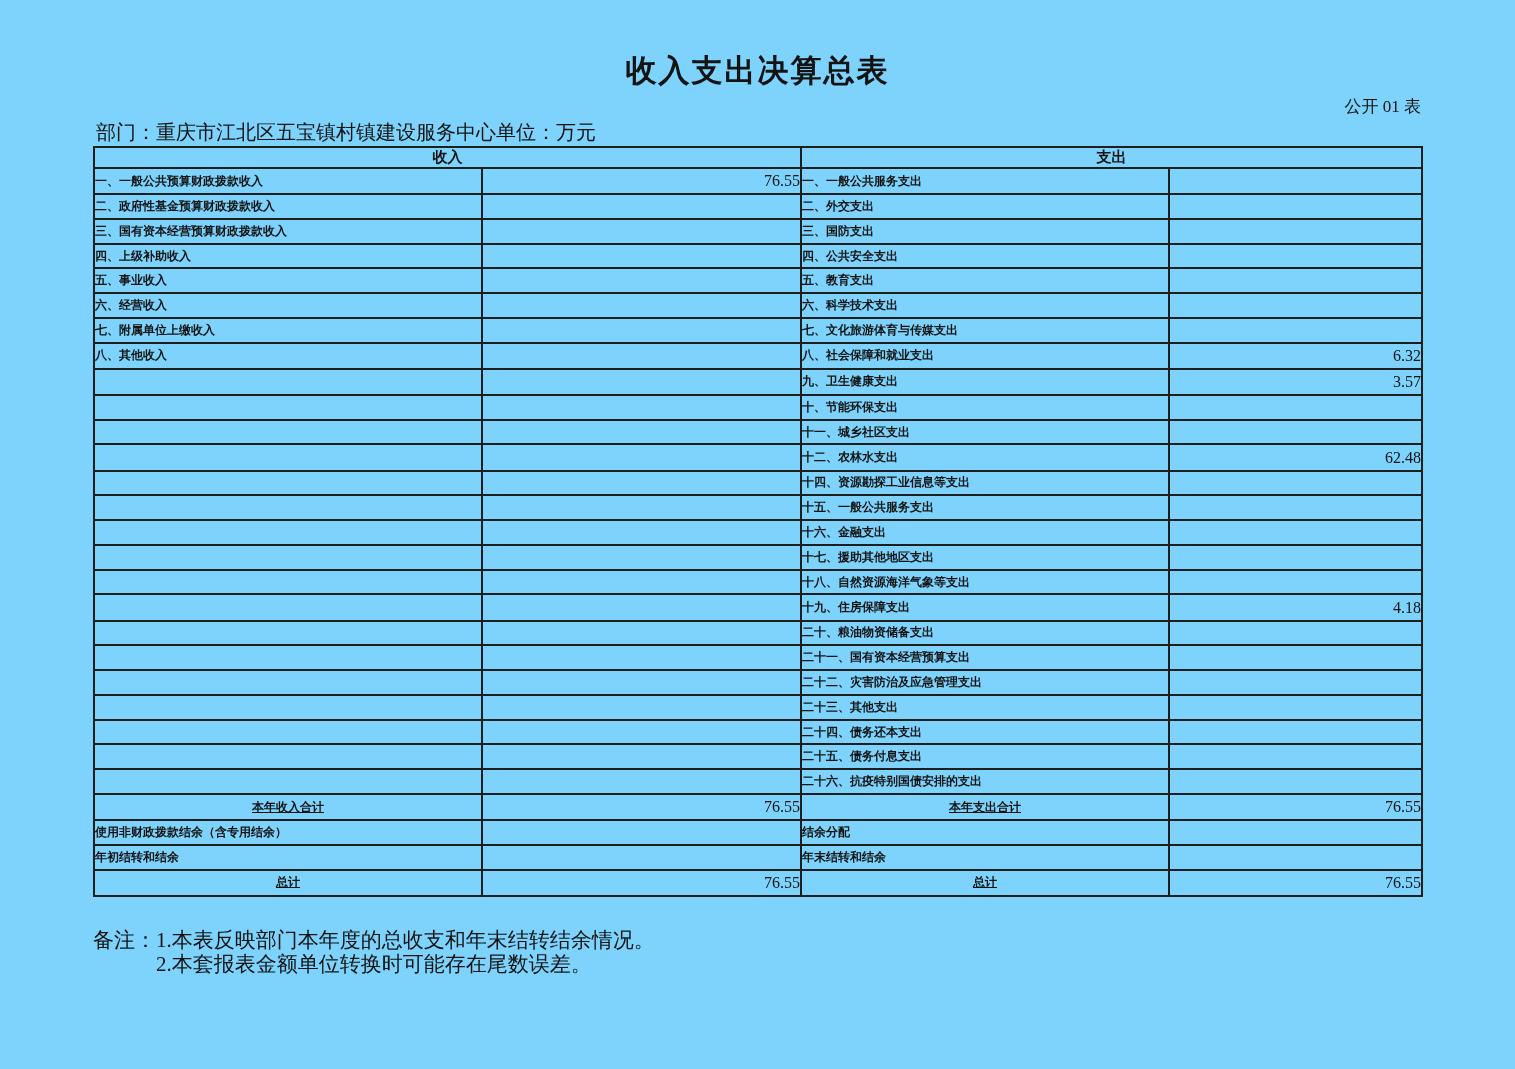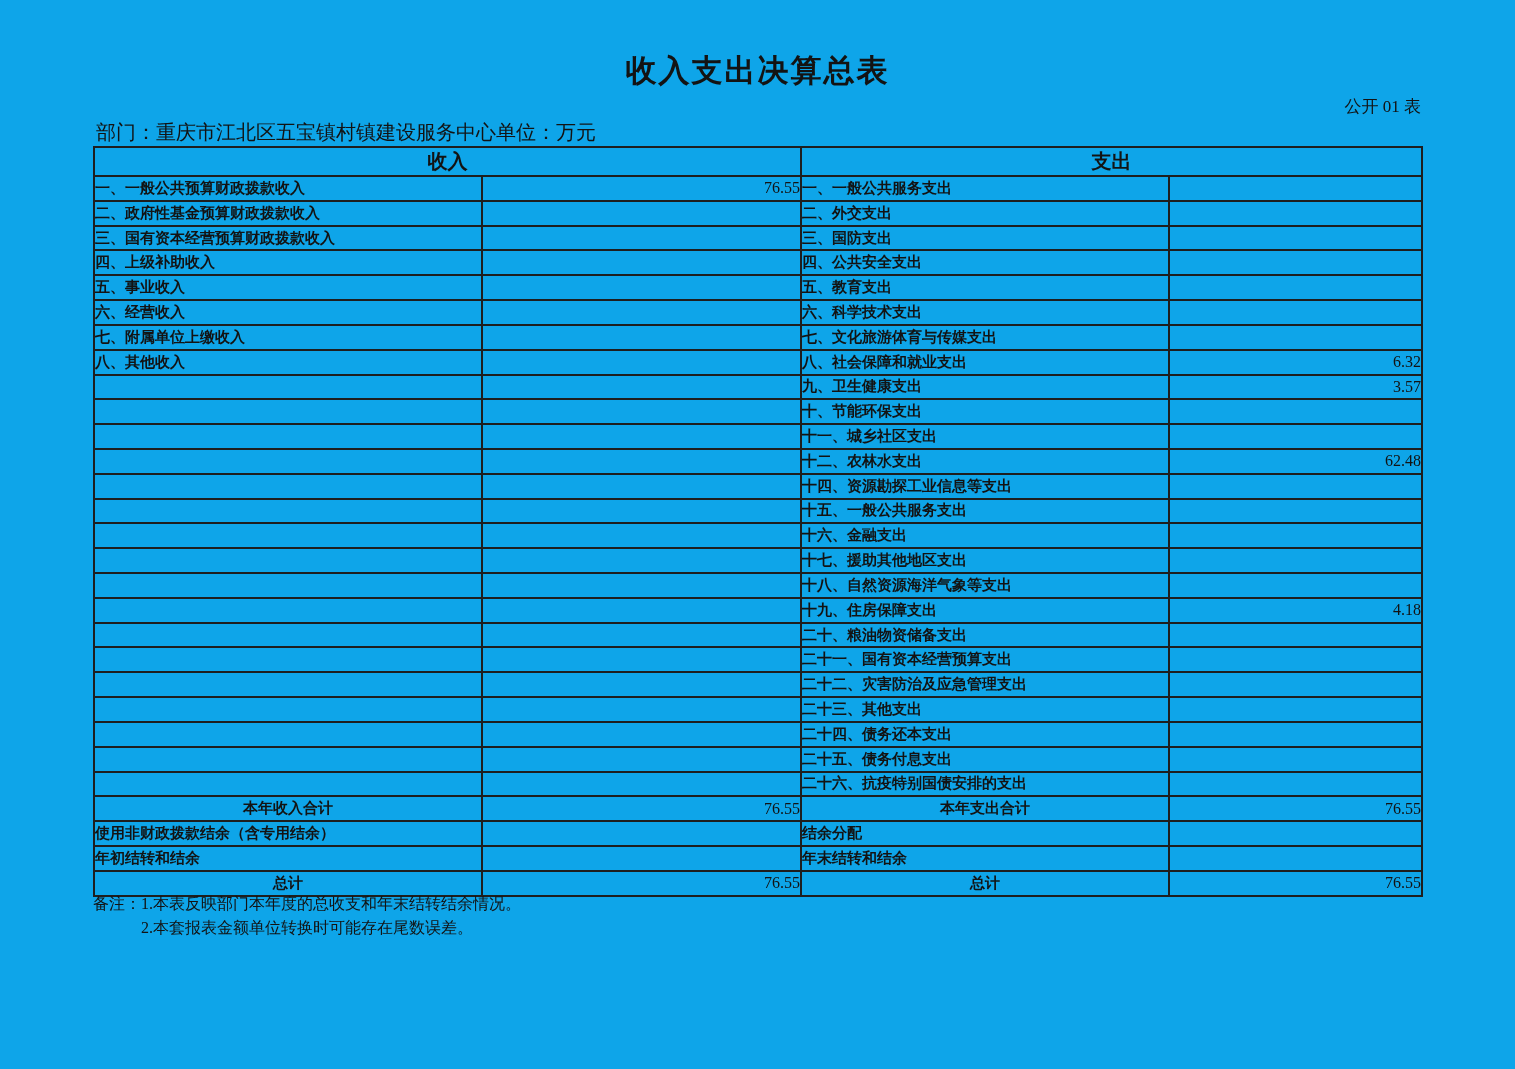--- a/index.html
+++ b/index.html
@@ -1,21 +1,21 @@
 <!DOCTYPE html>
 <html><head>
 <meta charset="utf-8">
 <style>
   * { box-sizing: border-box; margin: 0; padding: 0; }
   html, body { background: #ffffff; }
   .sheet {
     position: relative;
     width: 1515px;
     height: 1069px;
-    background: #0ea5e9;
+    background: #7dd3fc;
     color: #131313;
     font-family: "Liberation Serif", "DejaVu Serif", serif;
     overflow: hidden;
   }
   .doc-title {
     position: absolute;
     top: 50px; left: 0; width: 100%;
     text-align: center;
     font-size: 31px;
     font-weight: 700;
@@ -40,41 +40,41 @@
     border-collapse: collapse;
     table-layout: fixed;
   }
   table.budget th, table.budget td {
     border: 2px solid #1e1e1e;
     overflow: hidden;
     white-space: nowrap;
     padding: 0;
   }
   table.budget th {
-    font-size: 20px;
+    font-size: 15px;
     font-weight: 700;
     text-align: center;
   }
   td.item {
-    font-size: 15px;
+    font-size: 12px;
     font-weight: 700;
     text-align: left;
     padding: 0 4px;
   }
-  td.item.center { text-align: center; }
+  td.item.center { text-align: center; text-decoration: underline; }
   td.value {
     font-size: 16px;
     font-weight: 400;
     text-align: right;
     padding: 0 10px 0 4px;
   }
   .notes {
     position: absolute;
-    top: 892px; left: 93px;
-    font-size: 16px;
+    top: 928px; left: 93px;
+    font-size: 21px;
     line-height: 24px;
     display: flex;
   }
   .notes-label { white-space: nowrap; }
   .page-number {
     position: absolute;
     top: 1022px; left: 0; width: 100%;
     text-align: center;
     font-size: 15px;
     letter-spacing: 3px;

